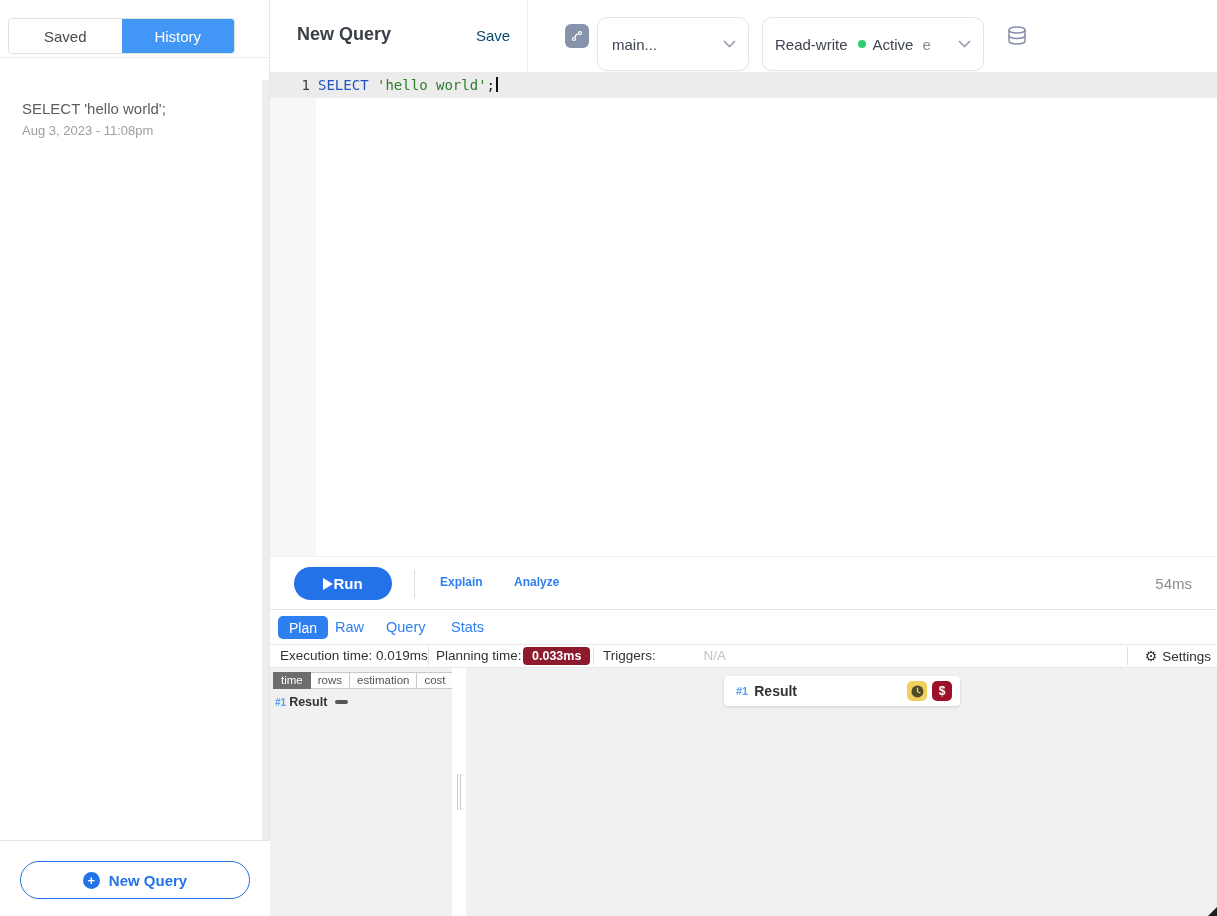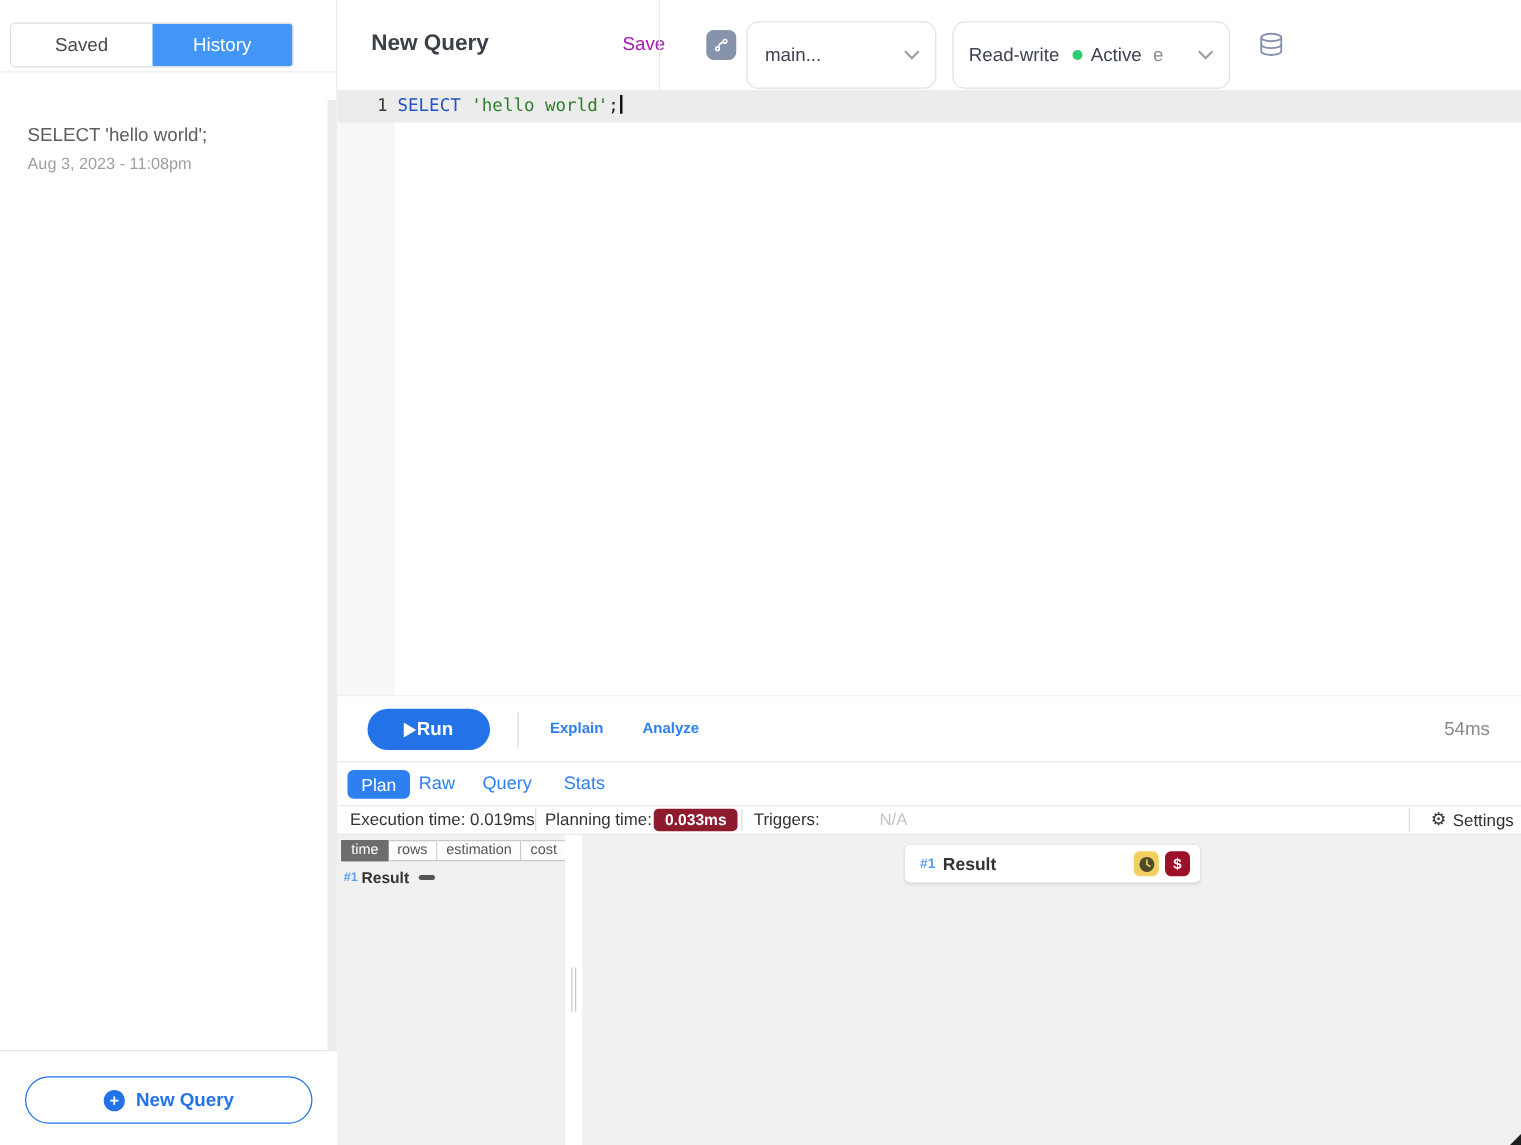--- a/index.html
+++ b/index.html
@@ -20,21 +20,21 @@
   .sidebar-scroll { position:absolute; right:0; top:80px; width:7px; height:760px; background:#ededed; }
   .sidebar-footer { position:absolute; left:0; top:840px; width:270px; height:76px; border-top:1px solid #e7e7e7; background:#fff; }
   .new-query-btn { position:absolute; left:20px; top:20px; width:230px; height:38px; border:1.5px solid var(--run-blue); border-radius:19px; background:#fff; display:flex; align-items:center; justify-content:center; gap:9px; color:var(--run-blue); font-size:15px; font-weight:bold; cursor:pointer; }
   .plus-circle { width:17px; height:17px; border-radius:50%; background:var(--run-blue); color:#fff; font-size:13px; font-weight:bold; display:flex; align-items:center; justify-content:center; line-height:1; }
 
   
   .main { position:absolute; left:270px; top:0; width:947px; height:916px; }
 
   .topbar { position:absolute; left:0; top:0; width:947px; height:72px; background:#fff; }
   .q-title { position:absolute; left:27px; top:24px; font-size:18px; font-weight:600; color:#3b4048; }
-  .save-btn { position:absolute; left:228px; top:27px; font-size:15px; color:#a21caf; cursor:default;text-align:right; }
+  .save-btn { position:absolute; left:206px; top:27px; font-size:15px; color:#0c4a6e; cursor:default;text-align:right; }
   .topbar-divider { position:absolute; left:257px; top:0; width:1px; height:72px; background:#ececec; }
   .schema-btn { position:absolute; left:295px; top:24px; width:24px; height:24px; border-radius:6px; background:#8793ab; display:flex; align-items:center; justify-content:center; cursor:pointer; }
   .dropdown { position:absolute; top:17px; height:54px; background:#fff; border:1px solid #e4e4e4; border-radius:10px; display:flex; align-items:center; padding:0 12px 0 14px; font-size:15px; color:#3f4452; cursor:pointer; box-shadow:0 1px 2px rgba(0,0,0,0.03); }
   .dd-branch { left:327px; width:152px; }
   .dd-conn { left:492px; width:222px;padding-left:12px; }
   .dd-db { left:770px; width:145px; }
   .dd-spacer { flex:1; }
   .green-dot { width:8px; height:8px; border-radius:50%; background:var(--green-dot); margin:0 7px 0 10px; }
   .conn-suffix { color:#8a8a8a; margin-left:9px; }
   .db-icon-wrap { position:absolute; left:736px; top:25px; width:22px; height:22px; }

